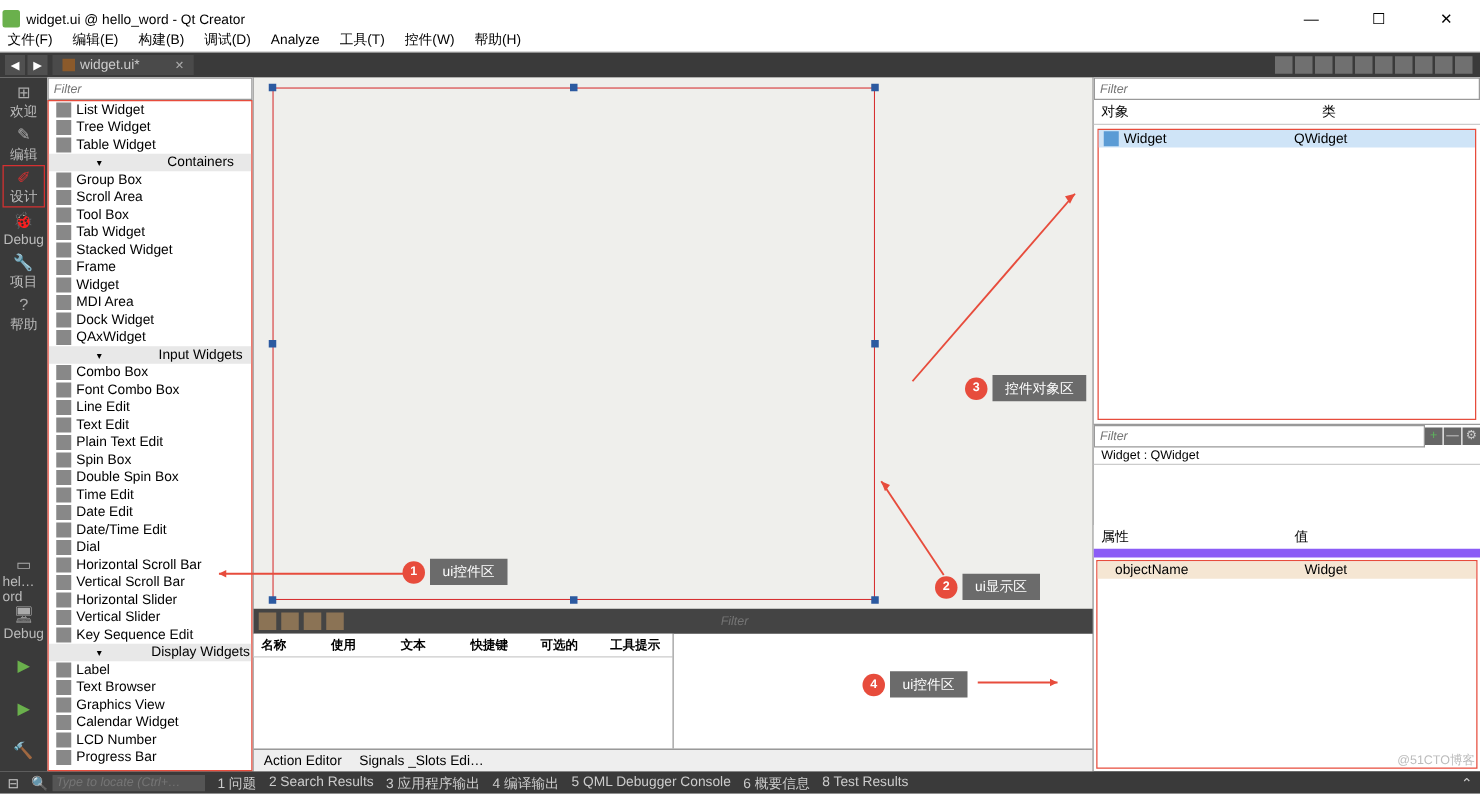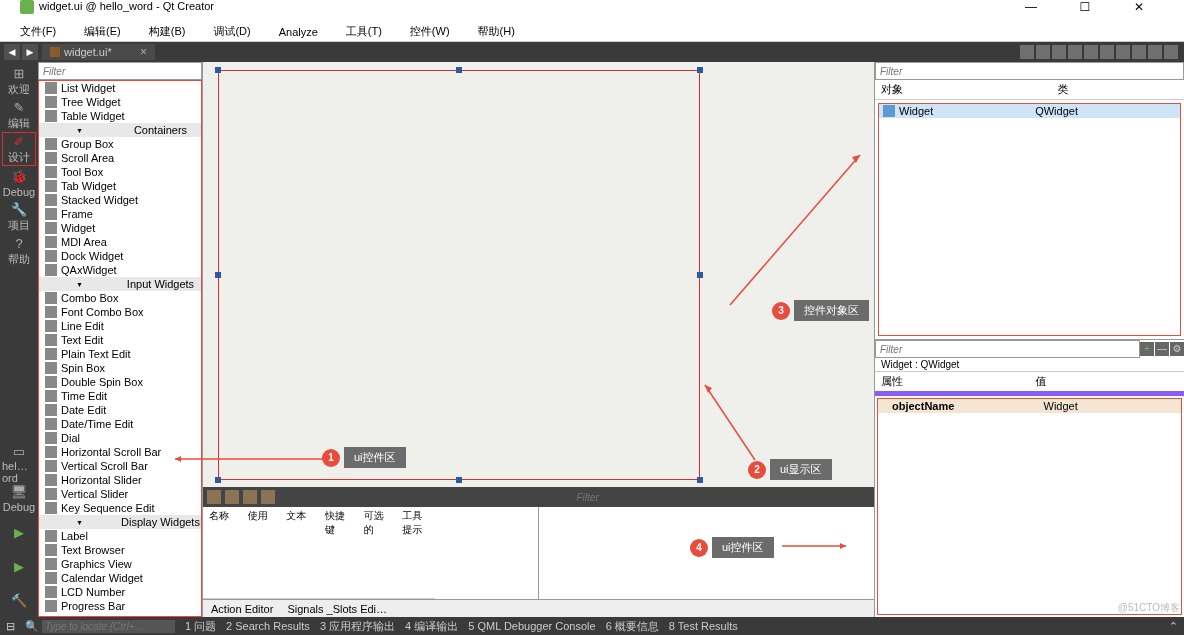--- a/index.html
+++ b/index.html
@@ -1,22 +1,22 @@
 <!DOCTYPE html>
 <html><head>
 <meta charset="utf-8">
 <style>
 * { margin: 0; padding: 0; box-sizing: border-box; font-family: "Microsoft YaHei", Arial, sans-serif; font-size: 11px; }
 body { width: 1184px; height: 635px; background: #fff; overflow: hidden; position: relative; }
-.title-bar { height: 22px; background: #fff; display: flex; align-items: flex-start; padding: 0 20px; }
+.title-bar { height: 22px; background: #fff; display: flex; align-items: flex-end; padding: 0 2px; }
 .title-bar .app-icon { width: 14px; height: 14px; background: #6ab04c; border-radius: 2px; margin-right: 5px; }
 .title-bar .title { flex: 1; font-size: 11px; }
 .win-ctrl { display: flex; gap: 20px; margin-left: auto; padding-right: 8px;}
 .win-btn { width: 34px; text-align: center; font-size: 12px; cursor: pointer; }
-.menu-bar { height: 20px; background: #fff; display: flex; align-items: center; padding: 0 20px; gap: 28px; border-bottom: 1px solid #ccc; text-align: center; }
+.menu-bar { height: 20px; background: #fff; display: flex; align-items: center; padding: 0 6px; gap: 16px; border-bottom: 1px solid #ccc; text-align: center; }
 .menu-item { font-size: 11px; cursor: pointer; }
 .tab-bar { height: 20px; background: #3a3a3a; display: flex; align-items: center; color: #ccc; }
 .back-fwd { display: flex; gap: 2px; padding: 0 4px; }
 .arrow-btn { width: 16px; height: 16px; background: #505050; display: flex; align-items: center; justify-content: center; color: #fff; font-size: 9px; cursor: pointer; }
 .open-docs { display: flex; flex: 1; }
 .doc-tab { background: #4a4a4a; padding: 2px 8px; display: flex; align-items: center; gap: 4px; font-size: 10px; }
 .doc-tab .icon { width: 10px; height: 10px; background: #8b5a2b; }
 .doc-tab .close { font-size: 9px; cursor: pointer; color: #aaa; }
 .toolbar-icons { display: flex; gap: 2px; padding-right: 6px; }
 .tb-icon { width: 14px; height: 14px; background: #707070; cursor: pointer; }
@@ -36,47 +36,47 @@
 .witem { display: flex; align-items: center; padding: 1px 2px 1px 6px; gap: 4px; font-size: 10px; cursor: grab; white-space: nowrap; }
 .witem .wicon { width: 12px; height: 12px; background: #888; flex-shrink: 0; }
 .center-area { flex: 1; background: #444; display: flex; flex-direction: column; position: relative; }
 .design-canvas-wrap { flex: 1; background: #efefec; position: relative; overflow: hidden; }
 .canvas-outer { position: absolute; left: 15px; top: 8px; border: 1px solid #d63031; }
 .canvas-inner { width: 480px; height: 408px; background: #efefec; background-image: radial-gradient(circle, #bbb 0.5px, transparent 0.5px); background-size: 8px 8px; }
 .sel-handle { width: 6px; height: 6px; background: #2c5aa0; position: absolute; }
 .action-editor-bar { height: 20px; background: #444; display: flex; align-items: center; padding: 0 4px; gap: 4px; }
 .ae-icon { width: 14px; height: 14px; background: #8b7355; cursor: pointer; }
 .action-editor-main { flex: 1; background: #fff; display: flex; }
-.action-left { flex: 1; display: flex; flex-direction: row; }
+.action-left { flex: 1; display: flex; flex-direction: column; font-weight: bold; }
 .ae-headers { display: flex; background: #fff; border-bottom: 1px solid #ccc; }
 .ae-col { flex: 1; padding: 2px 6px; font-size: 10px; }
 .action-right { flex: 1; border-left: 1px solid #999; }
 .action-tabs { height: 18px; background: #eee; display: flex; align-items: center; gap: 14px; padding: 0 8px; font-size: 10px; border-top: 1px solid #999;}
 .right-panel { width: 310px; display: flex; flex-direction: column; border-left: 1px solid #999; }
 .obj-inspector { flex: 1; border-bottom: 1px solid #999; display: flex; flex-direction: column; }
 .obj-hdr { display: flex; border-bottom: 1px solid #ccc; font-size: 10px; gap: 44px; }
 .obj-col { flex: 1; padding: 2px 6px; }
 .obj-tree { flex: 1; border: 1px solid #e74c3c; margin: 3px; }
 .obj-row { display: flex; align-items: center; background: #cfe4f7; padding: 1px 4px; gap: 4px; font-size: 10px; }
 .obj-row .oicon { width: 12px; height: 12px; background: #5a9bd5; }
 .prop-editor { flex: 1; display: flex; flex-direction: column; }
 .prop-filter-row { display: flex; align-items: center; }
 .prop-filter-row .buttons { display: flex; gap: 1px; margin-left: auto; }
 .prop-filter-row .pbtn { width: 14px; height: 14px; background: #666; color: #5cb85c; font-size: 10px; text-align: center; cursor: pointer; line-height: 14px; }
 .prop-class { font-size: 10px; padding: 1px 6px; border-bottom: 1px solid #ccc; }
-.prop-hdr { display: flex; background: #fff; border-bottom: 5px solid #8b5cf6; font-size: 10px; }
+.prop-hdr { display: flex; background: #fff; border-bottom: 7px solid #8b5cf6; font-size: 10px; margin-top: 48px; }
 .prop-body { flex: 1; border: 1px solid #e74c3c; margin: 2px; overflow: hidden; }
 .prop-section { background: #a8a090; padding: 1px 6px; font-size: 10px; color: #fff;}
 .prop-section.alt { background: #b0a898; }
 .prop-row { display: flex; background: #f5e6d3; font-size: 10px; }
-.prop-row .pname { flex: 1; padding: 1px 14px; font-weight: bold; }
+.prop-row .pname { flex: 1; padding: 1px 14px; }
 .prop-row .pval { flex: 1; padding: 1px 6px; }
 .status-bar { height: 18px; background: #3a3a3a; color: #ccc; display: flex; align-items: center; font-size: 10px; padding: 0 6px; gap: 10px; }
 .search-box { display: flex; align-items: center; gap: 3px; }
-.search-box input { background: #555; border: none; color: #ccc; font-size: 10px; padding: 1px 3px; width: 133px; font-style: italic;}
+.search-box input { background: #555; border: none; color: #ccc; font-size: 10px; padding: 1px 3px; width: 122px; font-style: italic;}
 .status-item { cursor: pointer; }
 .annotation { position: absolute; display: flex; align-items: center; z-index: 100; }
 .anno-num { width: 18px; height: 18px; border-radius: 50%; background: #e74c3c; color: #fff; display: flex; align-items: center; justify-content: center; font-size: 10px; font-weight: bold; }
 .anno-label { background: #6b6b6b; color: #fff; padding: 3px 10px; font-size: 11px; margin-left: 4px; }
 .watermark { position: absolute; right: 4px; bottom: 20px; color: #bbb; font-size: 10px; z-index: 200;}
 </style>
 </head>
 <body>
 
 <div class="title-bar">

